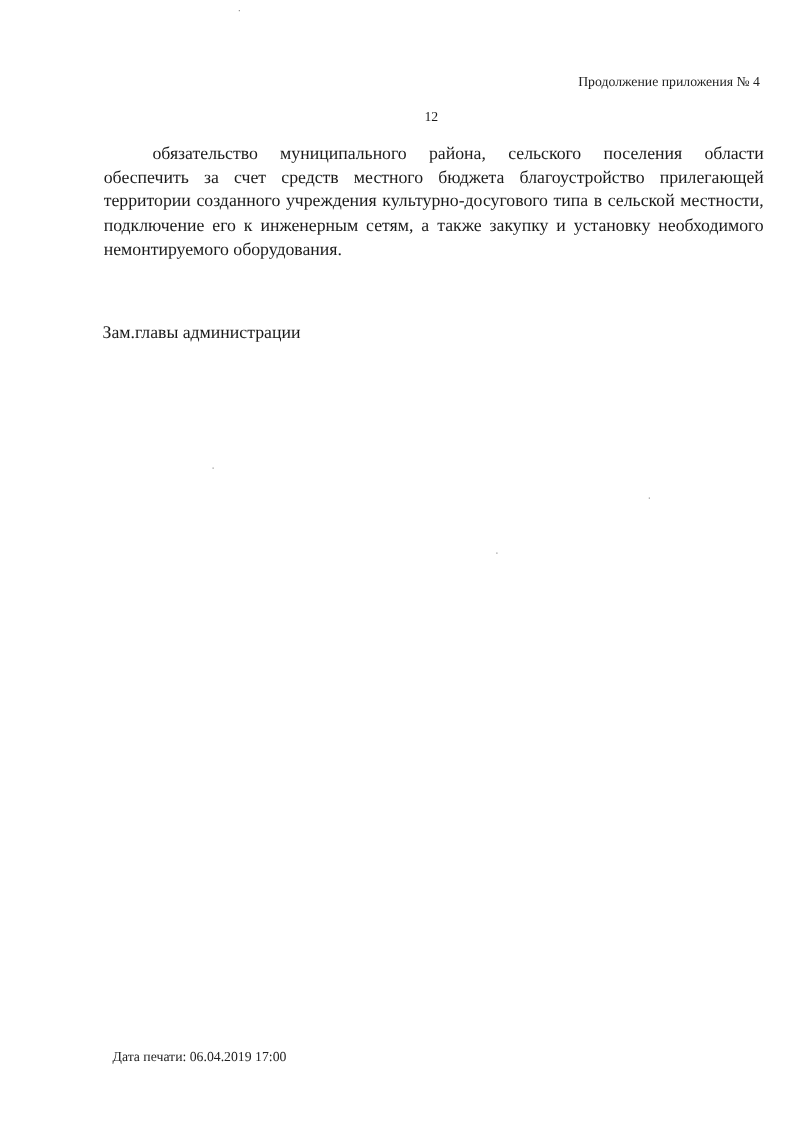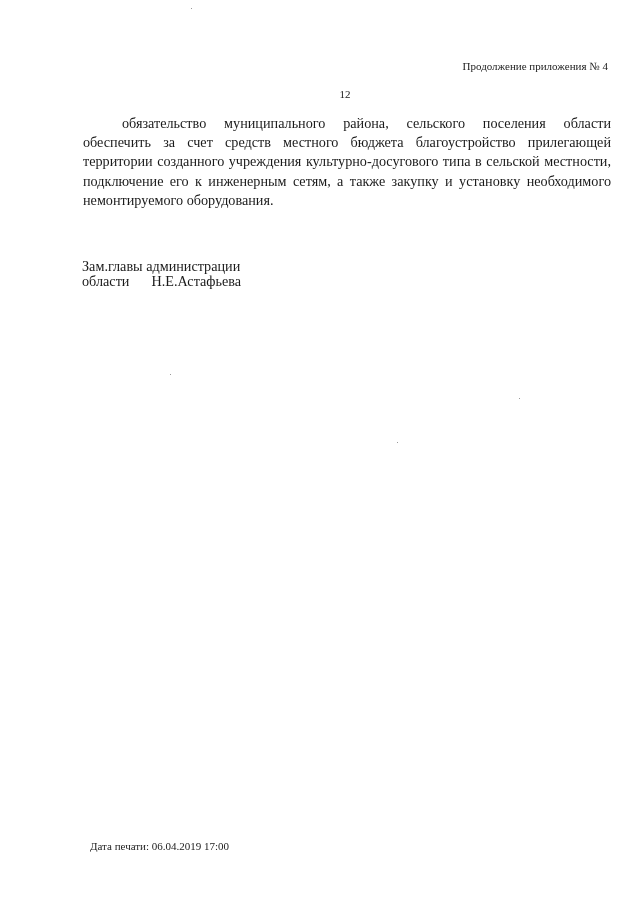--- a/index.html
+++ b/index.html
@@ -33,21 +33,20 @@
 <div>
   <div class="header-note">Продолжение приложения № 4</div>
   <div class="page-number">12</div>
 
   <div class="body-text">
     <p>обязательство муниципального района, сельского поселения области обеспечить за счет средств местного бюджета благоустройство прилегающей территории созданного учреждения культурно-досугового типа в сельской местности, подключение его к инженерным сетям, а также закупку и установку необходимого немонтируемого оборудования.</p>
   </div>
 
   <div class="signature">
     <div>Зам.главы администрации</div>
-    <div><span>области</span><span class="name">Н.Е.Астафьева</span></div>
   </div>
 
   <div class="print-date">Дата печати: 06.04.2019 17:00</div>
 
   <div class="speck" style="left:191px;top:8px"></div>
   <div class="speck" style="left:170px;top:374px"></div>
   <div class="speck" style="left:519px;top:398px"></div>
   <div class="speck" style="left:397px;top:442px"></div>
 </div>
 

